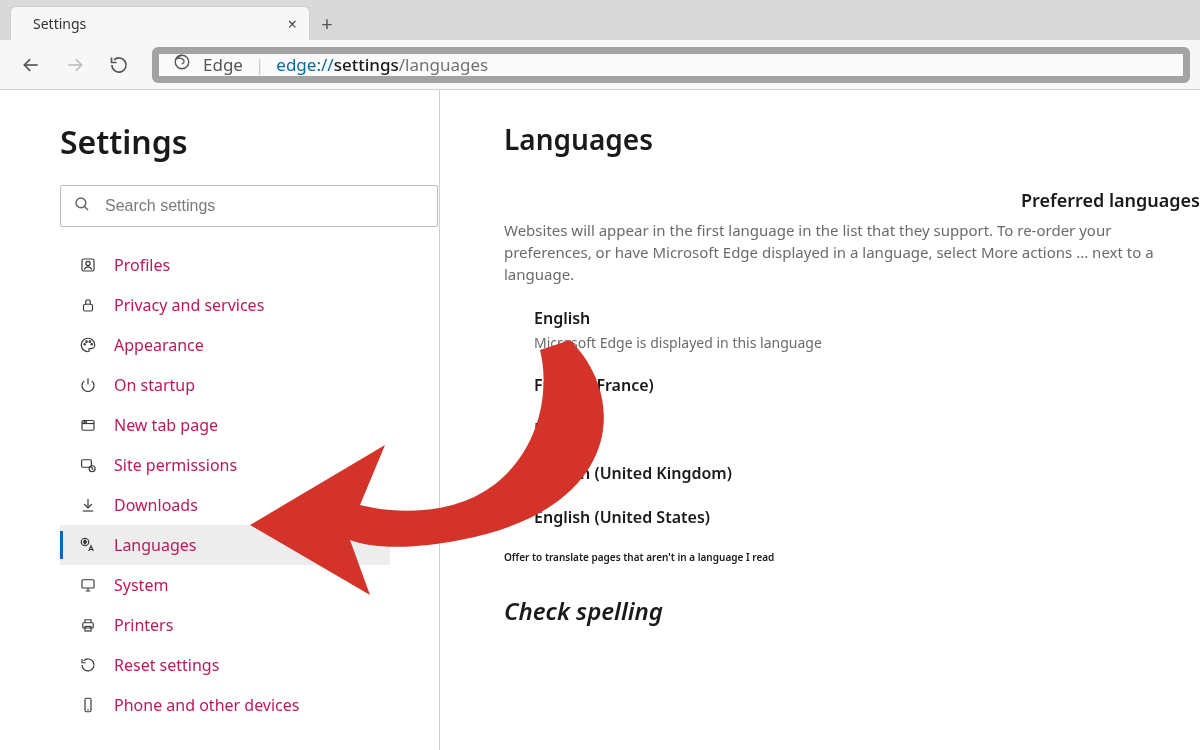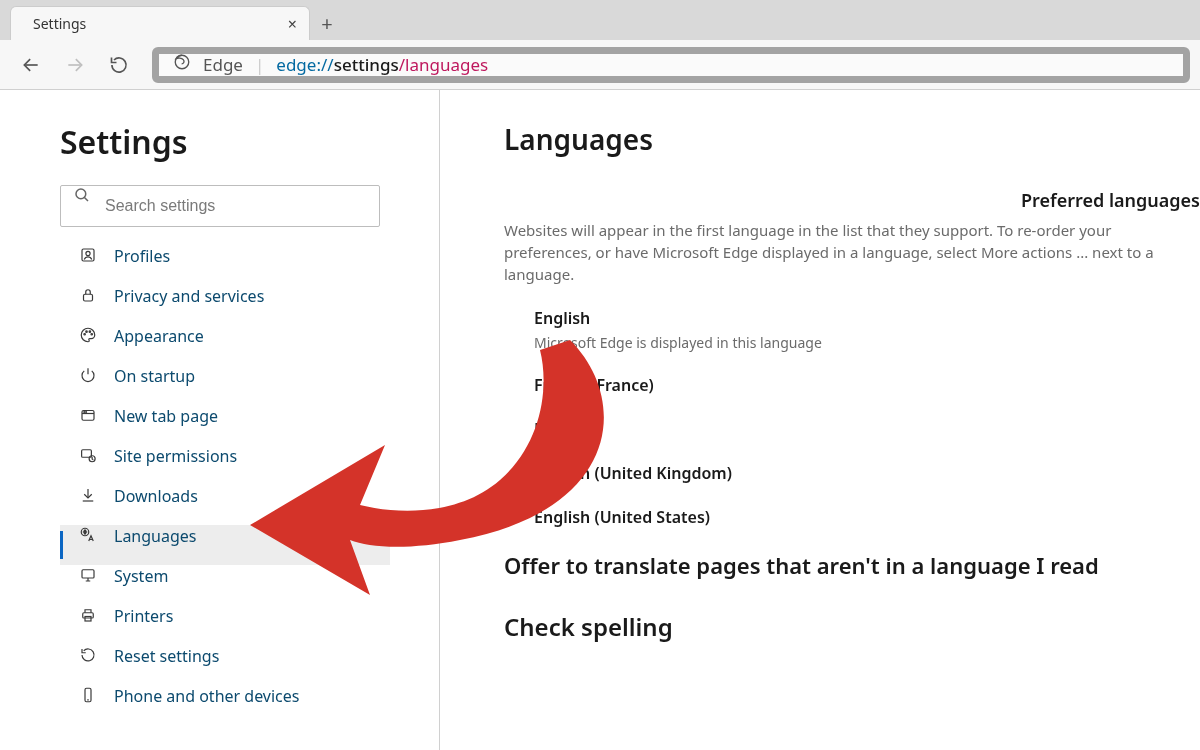--- a/index.html
+++ b/index.html
@@ -69,64 +69,66 @@
     align-items: center;
     padding: 0 14px;
     font-size: 17px;
     color: #555;
     gap: 12px;
     background: #fafafa;
   }
   .omni .sep { color: #ccc; }
   .omni .path .seg1 { color: #0369a1; }
   .omni .path .seg2 { color: #1a1a1a; font-weight: 500; }
-  .omni .path .seg3 { color: #be185d; }
+  .omni .path .seg3 { color: #737373; }
 
   
   .content {
     display: flex;
     height: calc(750px - 40px - 50px);
     background: #fff;
   }
   .sidecol {
     width: 440px;
     border-right: 1px solid #d0d0d0;
     padding: 30px 0 0 60px;
   }
   .side-title {
     font-size: 32px;
     font-weight: 650;
     margin: 0 0 22px 0;
   }
   .searchbox {
-    width: 320px;
+    width: 378px;
     height: 42px;
     border: 1px solid #bdbdbd;
     border-radius: 2px;
     display: flex;
+    align-items: center;
     padding: 0 12px;
     gap: 12px;
     font-size: 16px;
     color: #666;
     margin-bottom: 18px;
   }
   .searchbox input {
     border: none; outline: none; font-size: 16px;
     flex: 1; background: transparent; color: #333;
   }
   .searchbox input::placeholder { color: #7a7a7a; }
 
   .navlist { list-style: none; margin: 0; padding: 0; }
   .navitem {
     height: 40px;
     display: flex;
+    align-items: center;
     gap: 16px;
     padding-left: 18px;
     font-size: 16px;
-    color: #0c4a6e;
+    color: #be185d;
     width: 330px;
     border-radius: 0;
     position: relative;
   }
   .navitem.active {
     background: #ededed;
   }
   .navitem.active::before {
     content: "";
     position: absolute;
@@ -156,25 +158,25 @@
     font-size: 15px; color: #6b6b6b; line-height: 1.45;
     margin: 0 0 22px 0;
     max-width: 720px;
   }
   .langitem {
     margin: 0 0 22px 30px;
   }
   .langitem .lname { font-size: 16px; font-weight: 620; }
   .langitem .lnote { font-size: 14px; color: #6b6b6b; margin-top: 4px; }
   .togglerow {
-    font-size: 22px; font-weight: 640;
+    font-size: 10px; font-weight: 640;
     margin: 18px 0 30px 0;
   }
   .main h2 {
-    font-size: 24px; font-weight: 650; margin: 18px 0 12px 0;
+    font-size: 24px; font-weight: 650; margin: 18px 0 12px 0; font-style: italic;
   }
 
   
   .arrow {
     position: absolute;
     left: 240px; top: 310px;
     width: 420px; height: 330px;
     pointer-events: none;
   }
   .arrow svg { width: 100%; height: 100%; }

